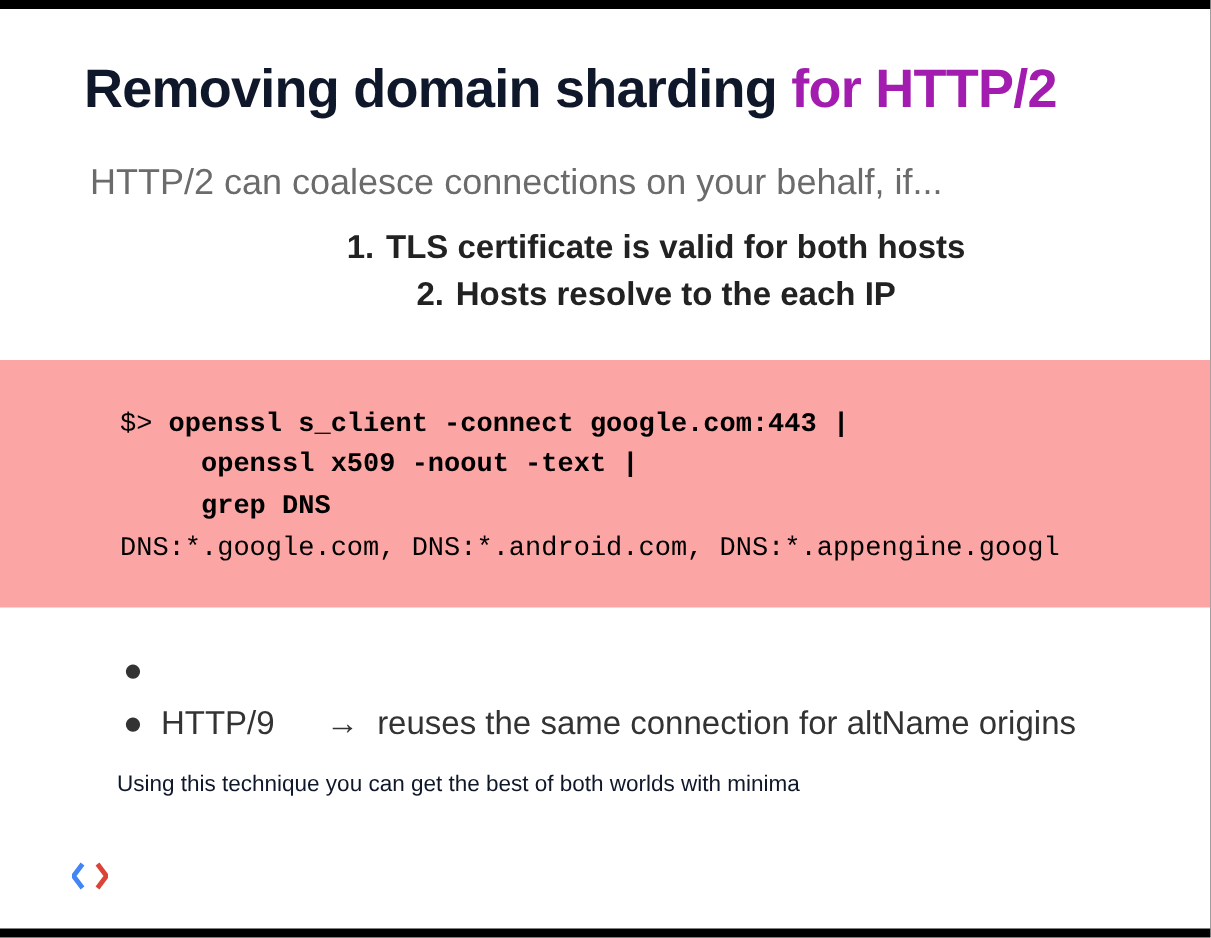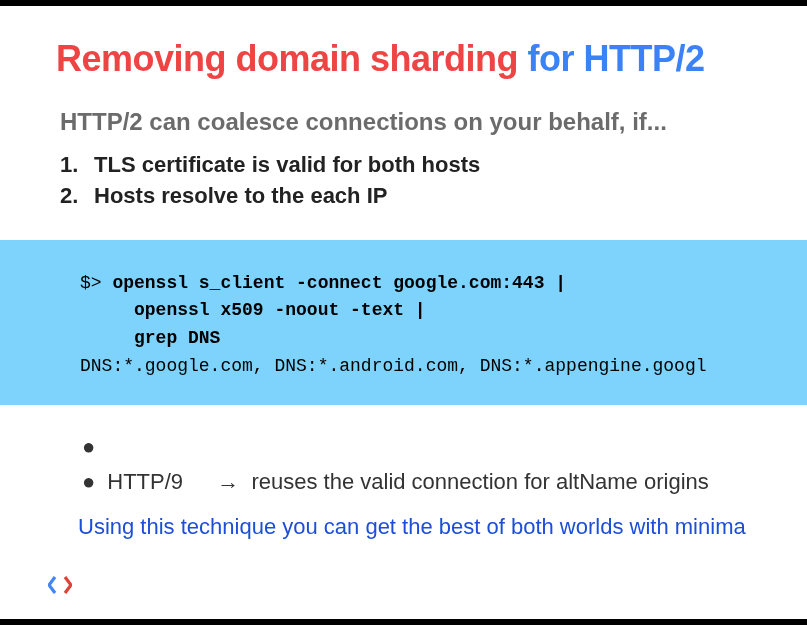--- a/index.html
+++ b/index.html
@@ -22,46 +22,47 @@
       position: relative;
       overflow: hidden;
     }
     .title {
       font-size: 36px;
       font-weight: 700;
       padding: 32px 0 0 56px;
       letter-spacing: -0.5px;
     }
     .title-green {
-      color: #ef4444;
+      color: #0f172a;
     }
     .title-black {
-      color: #3b82f6;
+      color: #a21caf;
     }
     .subtitle {
       font-size: 24px;
       color: #6b6b6b;
       padding: 28px 0 0 60px;
-      font-weight: 700;
+      font-weight: 400;
     }
     .conditions {
       padding: 14px 0 0 60px;
+      text-align: center;
     }
     .condition {
       font-size: 22px;
       font-weight: 700;
       color: #222;
       line-height: 1.4;
     }
     .condition-num {
       display: inline-block;
       width: 34px;
     }
     .code-block {
-      background: #7dd3fc;
+      background: #fca5a5;
       margin-top: 28px;
       padding: 30px 0 24px 80px;
       font-family: 'Courier New', monospace;
       font-size: 18px;
       line-height: 1.55;
       white-space: pre;
       overflow: hidden;
       width: 100%;
     }
     .code-prompt {
@@ -86,22 +87,22 @@
       margin-right: 12px;
     }
     .bullet-proto {
       display: inline-block;
       width: 104px;
     }
     .arrow {
       margin: 0 6px;
     }
     .footnote {
-      font-size: 22px;
-      color: #1d4ed8;
+      font-size: 15px;
+      color: #0f172a;
       padding: 14px 0 0 78px;
       white-space: nowrap;
     }
     .logo {
       position: absolute;
       bottom: 18px;
       left: 48px;
     }
   </style>
 </head>
@@ -129,21 +130,21 @@
 <span class="code-bold">     grep DNS</span>
 <span class="code-output">DNS:*.google.com, DNS:*.android.com, DNS:*.appengine.googl</span></div>
 
   <div class="bullets">
     <div class="bullet">
       <span class="bullet-dot">●</span>
     </div>
     <div class="bullet">
       <span class="bullet-dot">●</span>
       <span>
-        <span class="bullet-proto">HTTP/9</span><span class="arrow">→</span> <span>reuses the valid connection for altName origins</span>
+        <span class="bullet-proto">HTTP/9</span><span class="arrow">→</span> <span>reuses the same connection for altName origins</span>
       </span>
     </div>
   </div>
 
   <div class="footnote">Using this technique you can get the best of both worlds with minima</div>
 
   <div class="logo">
     <svg width="24" height="24" viewBox="0 0 24 24">
       <path d="M 7 4 L 1 12 L 7 20" stroke="#4285F4" stroke-width="3.2" fill="none" stroke-linecap="butt"></path>
       <path d="M 17 4 L 23 12 L 17 20" stroke="#DB4437" stroke-width="3.2" fill="none" stroke-linecap="butt"></path>

